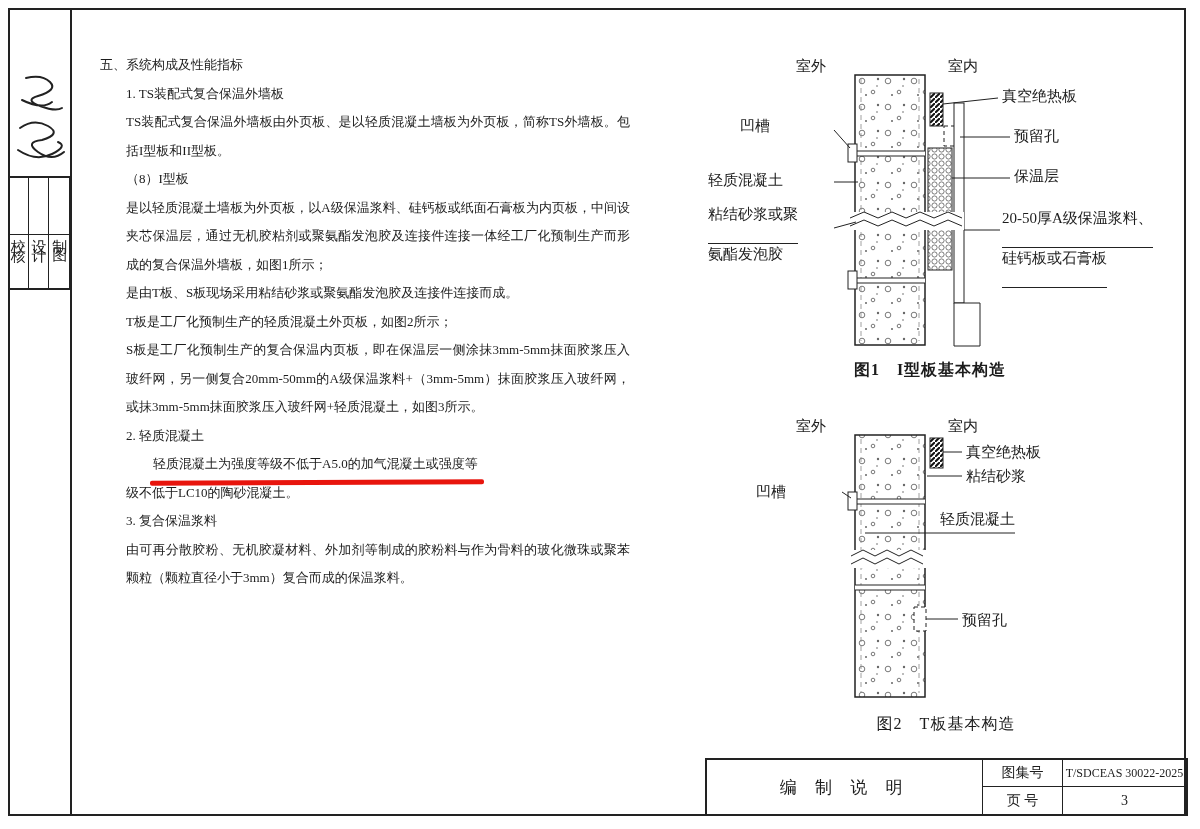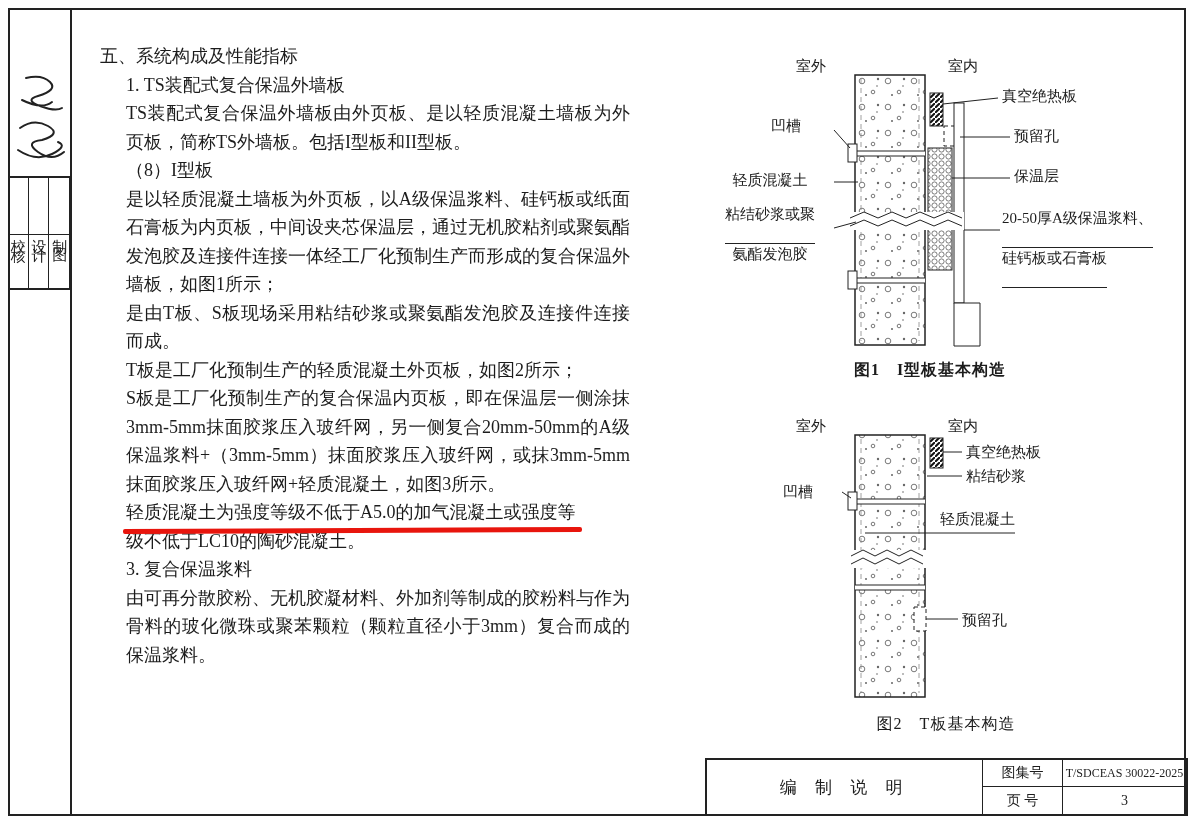--- a/index.html
+++ b/index.html
@@ -12,33 +12,33 @@
               border-right:2px solid #222;box-sizing:border-box;}
   .sig-area{position:absolute;left:0;top:62px;width:62px;height:106px;}
   .role-grid{position:absolute;left:0;top:168px;width:62px;height:114px;
              border-top:2px solid #222;border-bottom:2px solid #222;
              display:grid;grid-template-columns:1fr 1fr 1fr;box-sizing:border-box;}
   .role-cell{border-right:1.5px solid #222;display:flex;align-items:center;justify-content:center;
              writing-mode:vertical-lr;font-size:15px;letter-spacing:9px;padding-top:6px;box-sizing:border-box;}
   .role-cell:last-child{border-right:none;}
   .role-midline{position:absolute;left:0;top:56px;width:62px;height:0;border-top:1.2px solid #222;}
   
-  .main-text{position:absolute;left:100px;top:42px;width:530px;
-             font-size:18px;line-height:28.5px;}
+  .main-text{position:absolute;left:100px;top:51px;width:530px;
+             font-size:13px;line-height:28.5px;}
   .mt-heading{margin:0;}
   .mt-line{margin:0 0 0 26px;text-align:justify;}
   .nowrap{white-space:nowrap;}
-  .redline{position:relative;display:inline-block;}
+  .redline{position:relative;display:inline-block;margin-left:27px;}
   .redline::after{content:"";position:absolute;left:-3px;right:-6px;bottom:-6px;height:5px;
                   background:#e8150d;transform:rotate(-0.25deg);border-radius:2px;}
   
   .fig{position:absolute;}
   .fig svg{position:absolute;left:0;top:0;}
   .fig-label{position:absolute;font-size:15px;line-height:20px;white-space:nowrap;}
-  .fig-label.right-align{text-align:center;white-space:normal;}
+  .fig-label.right-align{text-align:left;white-space:normal;}
   .lead-under{border-bottom:1.5px solid #222;padding-bottom:19px;display:inline-block;}
   .fig-caption{position:absolute;font-size:16px;text-align:center;letter-spacing:1px;}
   
   .title-block{position:absolute;left:705px;top:758px;width:483px;height:58px;
                border:2px solid #222;box-sizing:border-box;display:grid;
                grid-template-columns:1fr 80px 123px;grid-template-rows:1fr 1fr;}
   .tb-cell{display:flex;align-items:center;justify-content:center;font-size:14px;box-sizing:border-box;}
   .tb-title{grid-row:1/3;grid-column:1;border-right:1.5px solid #222;
             font-size:17px;letter-spacing:7px;}
   .tb-r1c2{grid-row:1;grid-column:2;border-right:1.5px solid #222;border-bottom:1.5px solid #222;}
@@ -69,20 +69,21 @@
 
   <div class="main-text">
     <p class="mt-heading">五、系统构成及性能指标</p>
     <p class="mt-line">1. TS装配式复合保温外墙板</p>
     <p class="mt-line">TS装配式复合保温外墙板由外页板、是以轻质混凝土墙板为外页板，简称TS外墙板。包括I型板和II型板。</p>
     <p class="mt-line">（8）I型板</p>
     <p class="mt-line">是以轻质混凝土墙板为外页板，以A级保温浆料、硅钙板或纸面石膏板为内页板，中间设夹芯保温层，通过无机胶粘剂或聚氨酯发泡胶及连接件连接一体经工厂化预制生产而形成的复合保温外墙板，如图1所示；</p>
     <p class="mt-line">是由T板、S板现场采用粘结砂浆或聚氨酯发泡胶及连接件连接而成。</p>
     <p class="mt-line">T板是工厂化预制生产的轻质混凝土外页板，如图2所示；</p>
     <p class="mt-line">S板是工厂化预制生产的复合保温内页板，即在保温层一侧涂抹3mm-5mm抹面胶浆压入玻纤网，另一侧复合20mm-50mm的A级保温浆料+（3mm-5mm）抹面胶浆压入玻纤网，或抹3mm-5mm抹面胶浆压入玻纤网+轻质混凝土，如图3所示。</p>
+    <p class="mt-line">2. 轻质混凝土</p>
     <p class="mt-line nowrap"><span class="redline">轻质混凝土为强度等级不低于A5.0的加气混凝土或强度等</span></p>
     <p class="mt-line">级不低于LC10的陶砂混凝土。</p>
     <p class="mt-line">3. 复合保温浆料</p>
     <p class="mt-line">由可再分散胶粉、无机胶凝材料、外加剂等制成的胶粉料与作为骨料的玻化微珠或聚苯颗粒（颗粒直径小于3mm）复合而成的保温浆料。</p>
   </div>
 
   <div class="fig" style="left:700px;top:48px;width:492px;height:350px;">
     <svg width="492" height="350" viewBox="0 0 492 350">
       <defs>
         <pattern id="stipple" width="26" height="26" patternUnits="userSpaceOnUse">

